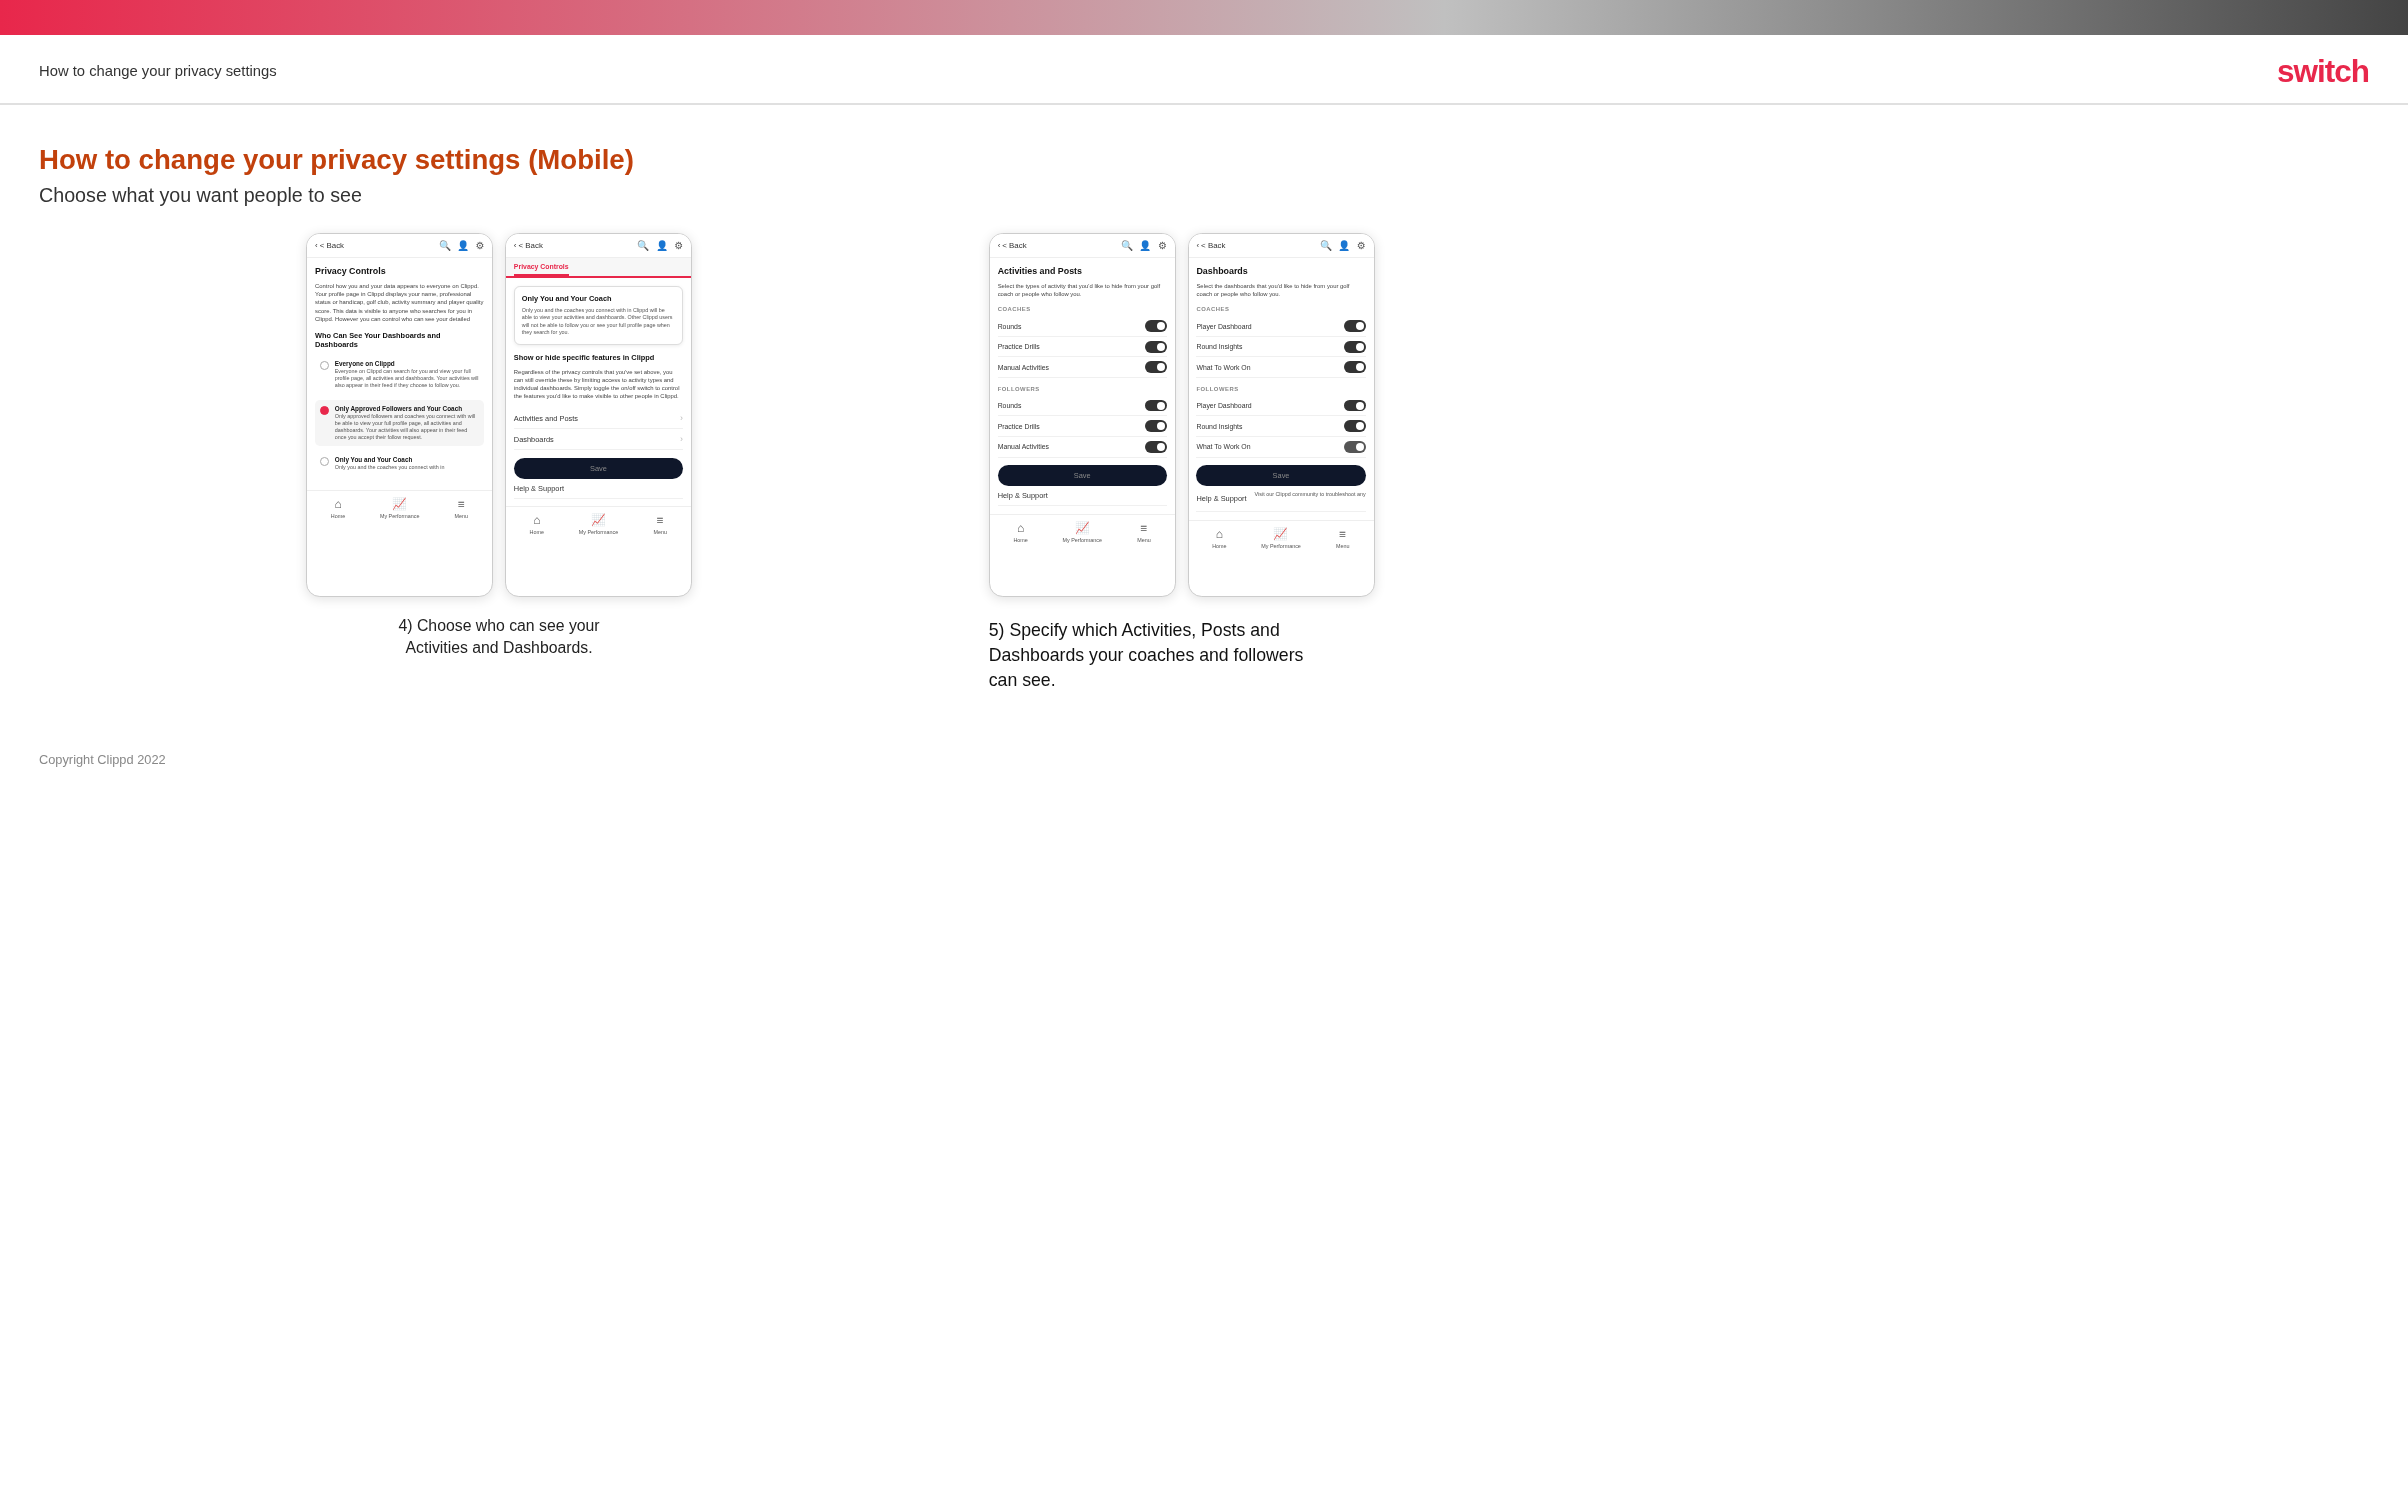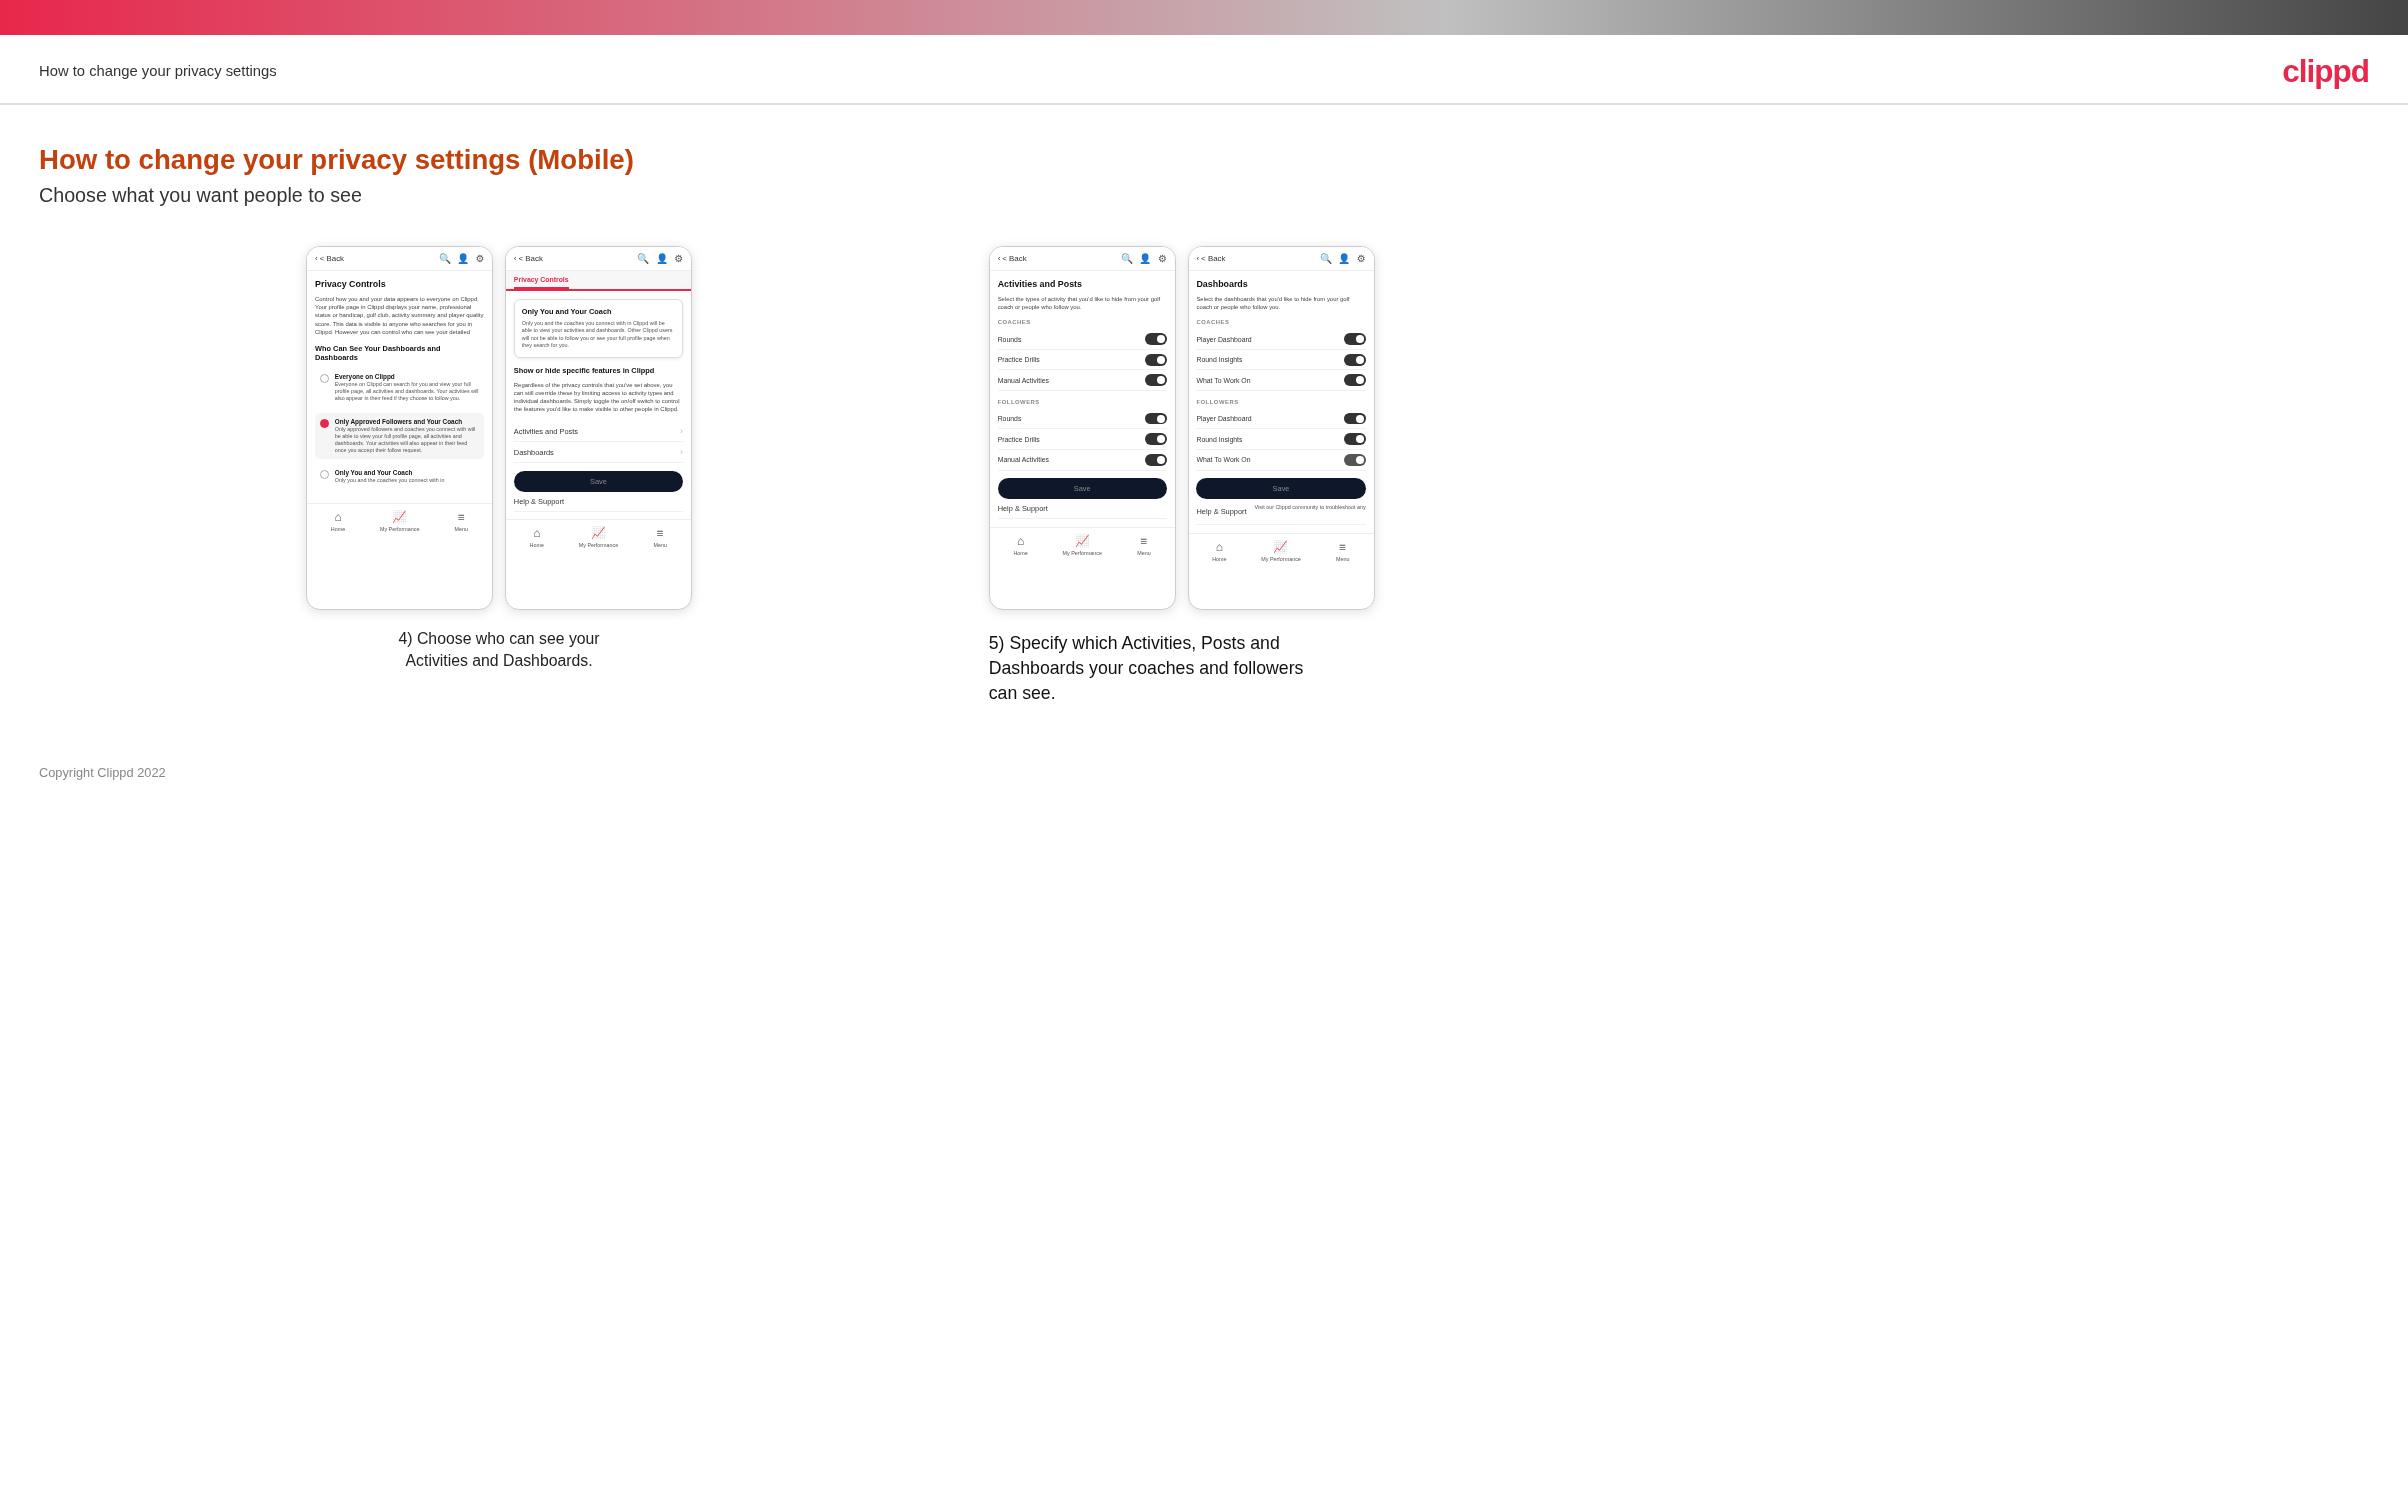--- a/index.html
+++ b/index.html
@@ -41,21 +41,21 @@
     }
     .page-title {
       font-size: 27.6px;
       font-weight: 700;
       color: #c2410c;
       margin-bottom: 7.9px;
     }
     .page-subtitle {
       font-size: 19.7px;
       color: #333;
-      margin-bottom: 39px;
+      margin-bottom: 26px;
     }
 
     
     .phone {
       width: 187px;
       min-height: 364px;
       background: #fff;
       border-radius: 13.8px;
       border: 1px solid #ccc;
       overflow: hidden;
@@ -337,21 +337,21 @@
       width: 100%;
     }
   </style>
 </head>
 <body>
 
 <div class="top-bar"></div>
 
 <div class="header">
   <span class="header-title">How to change your privacy settings</span>
-  <span class="logo">clippd</span>
+  <span class="logo">switch</span>
 </div>
 <div class="header-divider"></div>
 
 <div class="main">
   <div class="page-title">How to change your privacy settings (Mobile)</div>
   <div class="page-subtitle">Choose what you want people to see</div>
 
   <div class="groups-wrapper">
 
     <div class="group-left">

